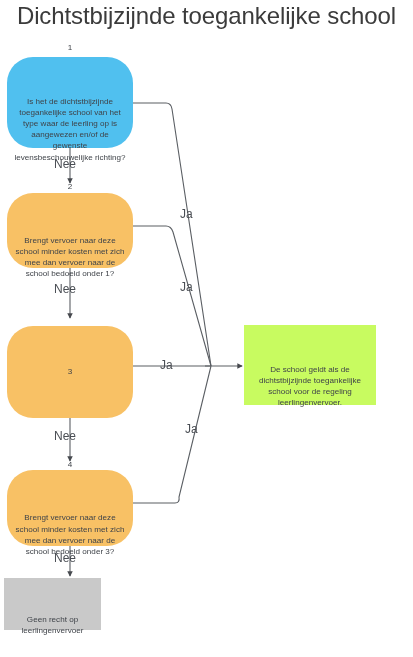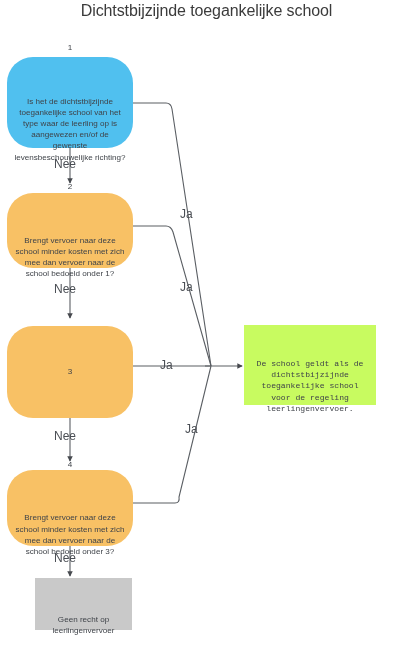--- a/index.html
+++ b/index.html
@@ -18,21 +18,21 @@
     width: 413px;
     height: 657px;
     background: #ffffff;
   }
   #title {
     position: absolute;
     left: 0;
     top: 2px;
     width: 413px;
     text-align: center;
-    font-size: 16px;
+    font-size: 24px;
     font-weight: 400;
     color: #3b3b3b;
     letter-spacing: -0.1px;
     white-space: nowrap;
   }
   .node {
     position: absolute;
     box-sizing: border-box;
     display: flex;
     flex-direction: column;
@@ -51,21 +51,21 @@
   }
   .node .body {
     white-space: pre-line;
     margin-top: 42px;
   }
   .decision {
     border-radius: 26px;
   }
   .blue { background: #50c0ef; }
   .orange { background: #f8c165; }
-  .green { background: #c8fb60; font-family: Liberation Mono, monospace; }
+  .green { background: #c8fb60; }
   .grey  { background: #c9c9c9; }
   .rect  { border-radius: 0; }
   .edge-label {
     position: absolute;
     font-size: 12px;
     line-height: 9px;
     color: #4a4e54;
     white-space: nowrap;
   }
   svg#wires {
@@ -120,21 +120,21 @@
 
   <div class="node decision orange" style="left:7px; top:470px; width:126px; height:76px;">
     <div class="num">4</div>
     <div class="body">Brengt vervoer naar deze school minder kosten met zich mee dan vervoer naar de school bedoeld onder 3?</div>
   </div>
 
   <div class="node rect green" style="left:244px; top:325px; width:132px; height:80px;">
     <div class="body">De school geldt als de dichtstbijzijnde toegankelijke school voor de regeling leerlingenvervoer.</div>
   </div>
 
-  <div class="node rect grey" style="left:35px; top:578px; width:97px; height:52px;">
+  <div class="node rect grey" style="left:4px; top:578px; width:97px; height:52px;">
     <div class="body">Geen recht op leerlingenvervoer</div>
   </div>
 
   <div class="edge-label" style="left:54px; top:160px;">Nee</div>
   <div class="edge-label" style="left:54px; top:285px;">Nee</div>
   <div class="edge-label" style="left:54px; top:432px;">Nee</div>
   <div class="edge-label" style="left:54px; top:554px;">Nee</div>
 
   <div class="edge-label" style="left:180px; top:210px;">Ja</div>
   <div class="edge-label" style="left:180px; top:283px;">Ja</div>

